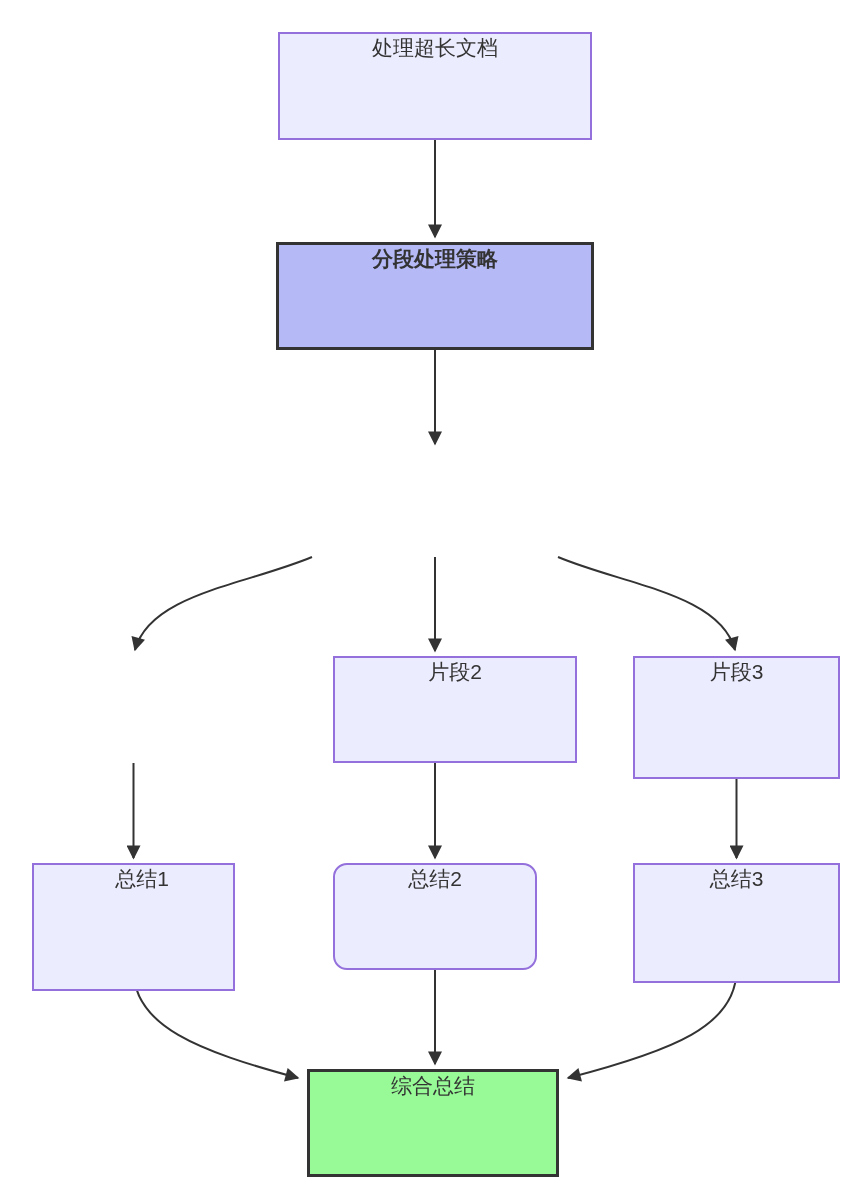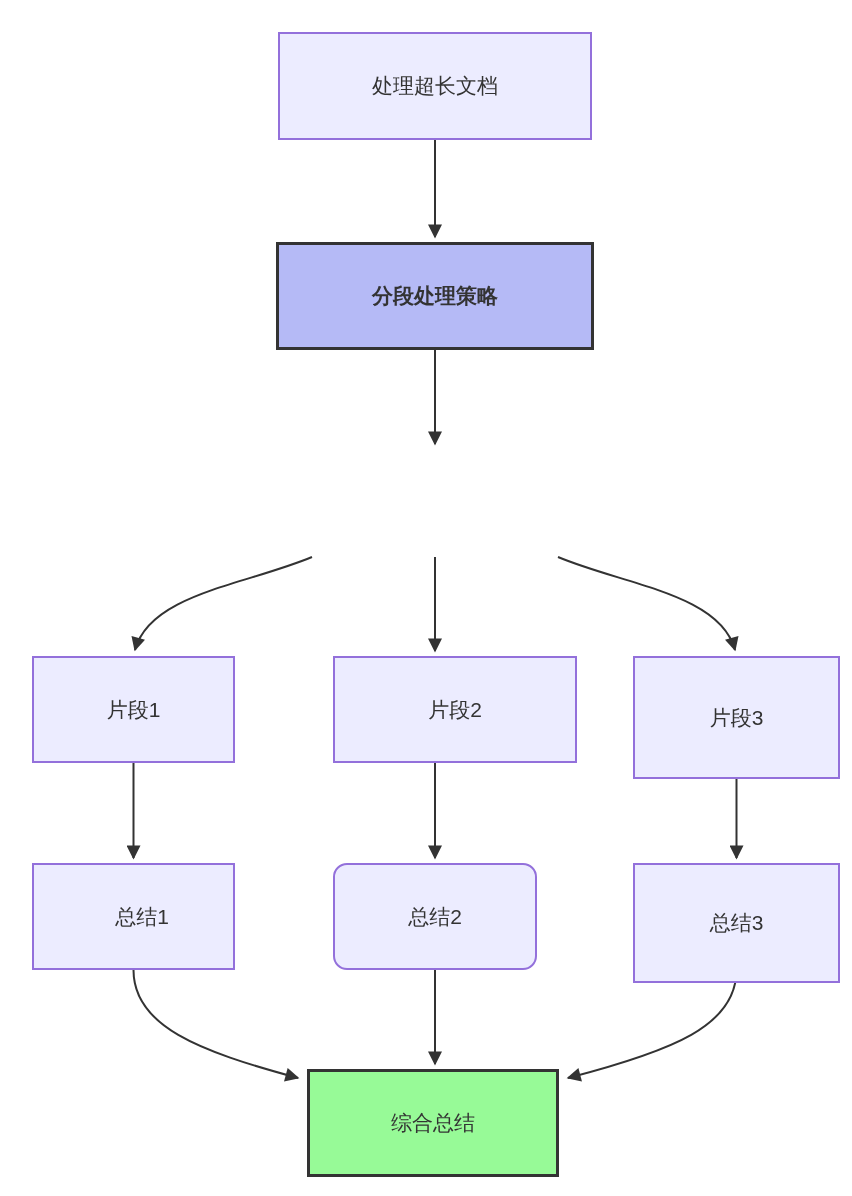--- a/index.html
+++ b/index.html
@@ -31,21 +31,20 @@
   }
   .edges path.edge {
     fill: none;
     stroke: var(--edge, #333);
     stroke-width: 2px;
   }
   .edges .arrowhead { fill: var(--edge, #333); }
   .node {
     position: absolute;
     display: flex;
-    align-items: center;
     justify-content: center;
     text-align: center;
     font-size: 21px;
     color: var(--text, #333);
     background: var(--node-fill);
     border: 2px solid var(--node-border);
   }
   .node.emphasis {
     background: var(--emphasis-fill);
     border: 3px solid var(--emphasis-border);
@@ -54,21 +53,21 @@
     background: var(--success-fill);
     border: 3px solid var(--success-border);
   }
   
   #n-a  { left: 278px; top: 32px;   width: 314px; height: 108px; }
   #n-b  { left: 276px; top: 242px;  width: 318px; height: 108px; font-weight: bold; }
   #n-c  { left: 310px; top: 449px;  width: 250px; height: 108px; }
   #n-d1 { left: 32px;  top: 656px;  width: 203px; height: 107px; }
   #n-d2 { left: 333px; top: 656px;  width: 244px; height: 107px; }
   #n-d3 { left: 633px; top: 656px;  width: 207px; height: 123px; }
-  #n-e1 { left: 32px;  top: 863px;  width: 203px; height: 107px; padding-left: 17px; }
+  #n-e1 { left: 32px;  top: 863px;  width: 203px; height: 128px; padding-left: 17px; }
   #n-e2 { left: 333px; top: 863px;  width: 204px; height: 107px; border-radius: 14px; }
   #n-e3 { left: 633px; top: 863px;  width: 207px; height: 120px; }
   #n-f  { left: 307px; top: 1069px; width: 252px; height: 108px; }
 </style>
 </head>
 <body>
 
 <div class="canvas">
 
   <svg class="edges" viewBox="0 0 852 1196" xmlns="http://www.w3.org/2000/svg">
@@ -89,23 +88,20 @@
     <path class="edge" marker-end="url(#arrow)" d="M435 970 L435 1064"></path>
     <path class="edge" marker-end="url(#arrow)" d="M736.5 970 C736.5 1026, 672 1051, 568 1078"></path>
   </svg>
 
   <div class="node" id="n-a">
     <span>处理超长文档</span>
   </div>
   <div class="node emphasis" id="n-b">
     <span>分段处理策略</span>
   </div>
-  <div class="node" id="n-d1">
-    <span>片段1</span>
-  </div>
   <div class="node" id="n-d2">
     <span>片段2</span>
   </div>
   <div class="node" id="n-d3">
     <span>片段3</span>
   </div>
   <div class="node" id="n-e1">
     <span>总结1</span>
   </div>
   <div class="node" id="n-e2">

